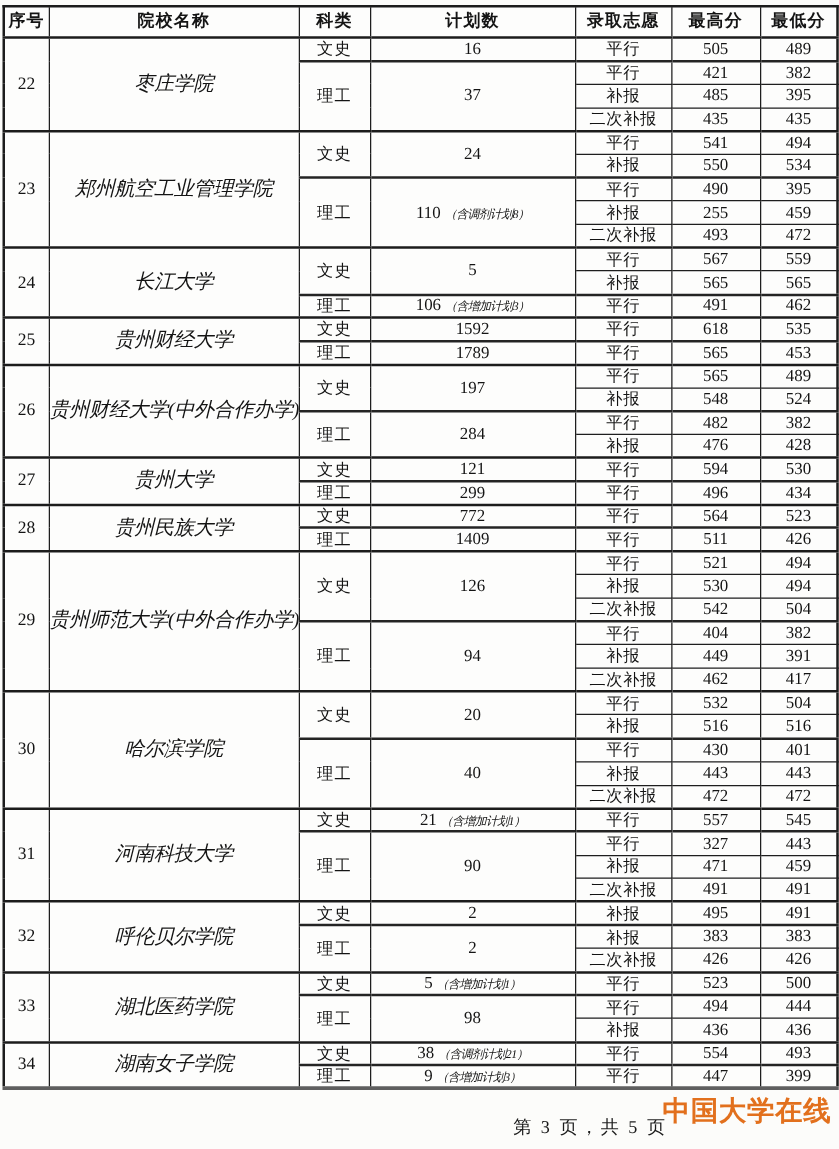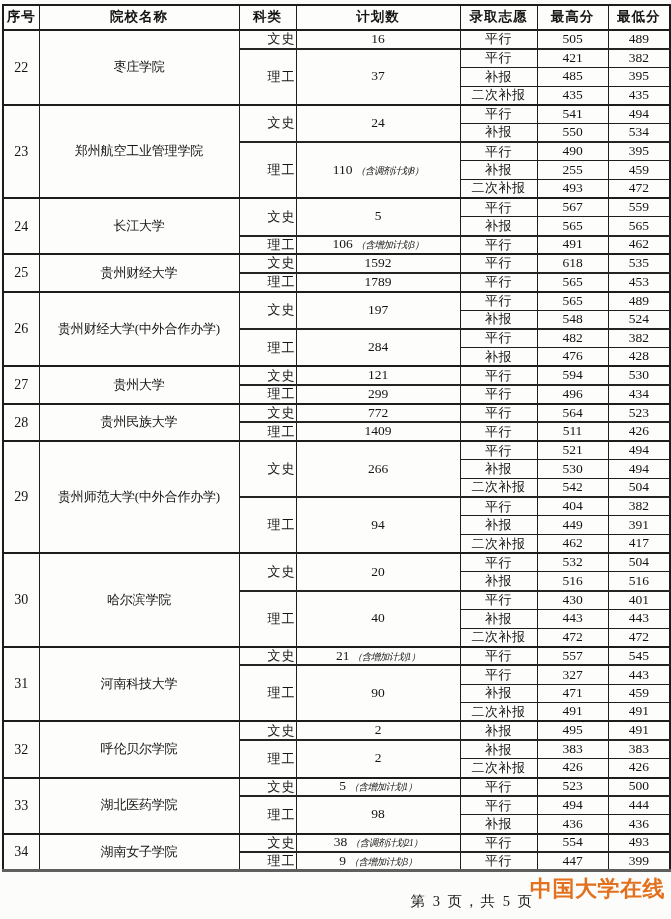--- a/index.html
+++ b/index.html
@@ -41,25 +41,26 @@
   .score-table thead th {
     font-weight: 700;
     font-size: 13.5px;
     border-bottom: 2px solid #1c1c1c;
     letter-spacing: 1px;
   }
   .score-table tbody tr { height: 18.7px; }
   .score-table tbody tr.school-start td { border-top: 2px solid #1c1c1c; }
   .score-table tbody tr.group-start td { border-top: 2px solid #242424; }
   td.name-cell {
-    font-size: 13px;
+    font-size: 16px;
     letter-spacing: -0.2px;
+    font-style: italic;
   }
   td.no-cell { font-size: 14px; }
-  td.cat-cell { letter-spacing: 1px; text-align: right; }
+  td.cat-cell { letter-spacing: 1px; }
   td.plan-cell { font-size: 13.5px; }
   td.plan-cell .plan-note {
     font-size: 9.5px;
     letter-spacing: -0.5px;
     font-style: italic;
   }
   td.score-cell { font-size: 13.5px; }
   td.wish-cell { letter-spacing: 0.5px; }
   .page-footer {
     position: absolute;
@@ -256,21 +257,21 @@
         <td class="cat-cell">理工</td>
         <td class="plan-cell"><span>1409</span></td>
         <td class="wish-cell">平行</td>
         <td class="score-cell">511</td>
         <td class="score-cell">426</td>
       </tr>
       <tr class="school-start">
         <td class="no-cell" rowspan="6">29</td>
         <td class="name-cell" rowspan="6">贵州师范大学(中外合作办学)</td>
         <td class="cat-cell" rowspan="3">文史</td>
-        <td class="plan-cell" rowspan="3"><span>266</span></td>
+        <td class="plan-cell" rowspan="3"><span>126</span></td>
         <td class="wish-cell">平行</td>
         <td class="score-cell">521</td>
         <td class="score-cell">494</td>
       </tr>
       <tr>
         <td class="wish-cell">补报</td>
         <td class="score-cell">530</td>
         <td class="score-cell">494</td>
       </tr>
       <tr>

